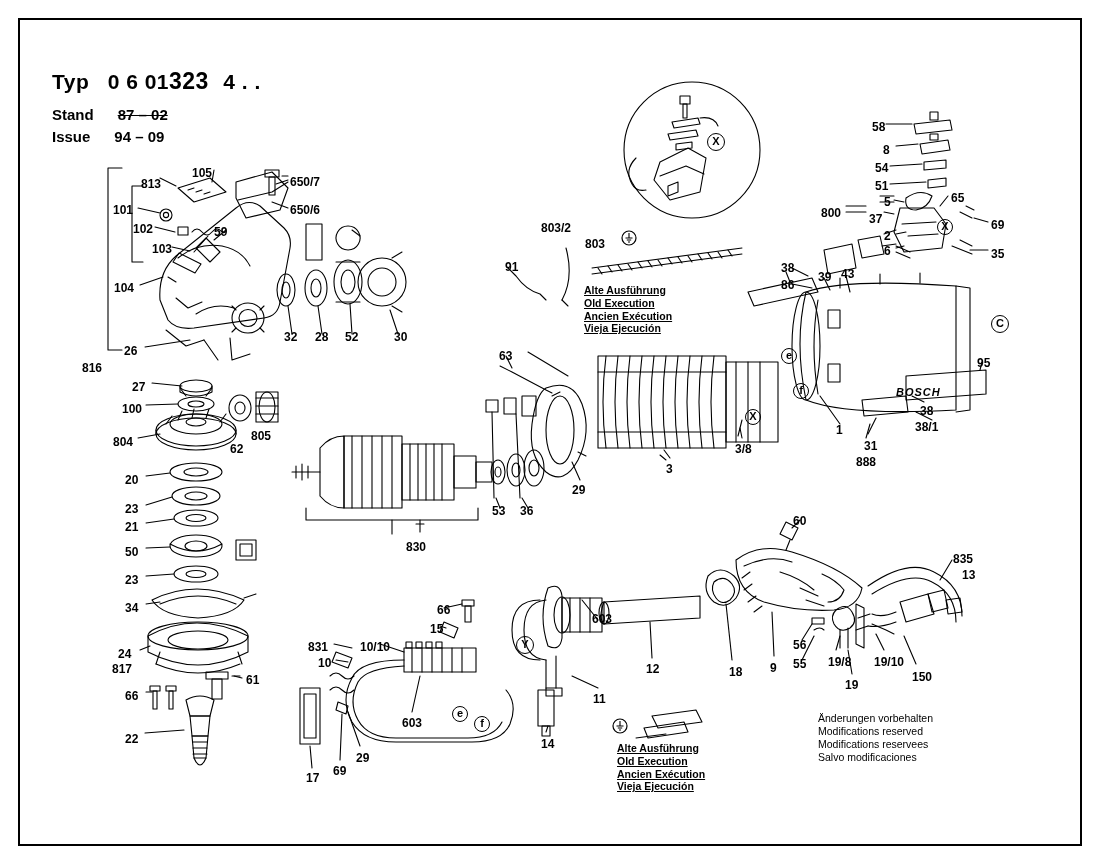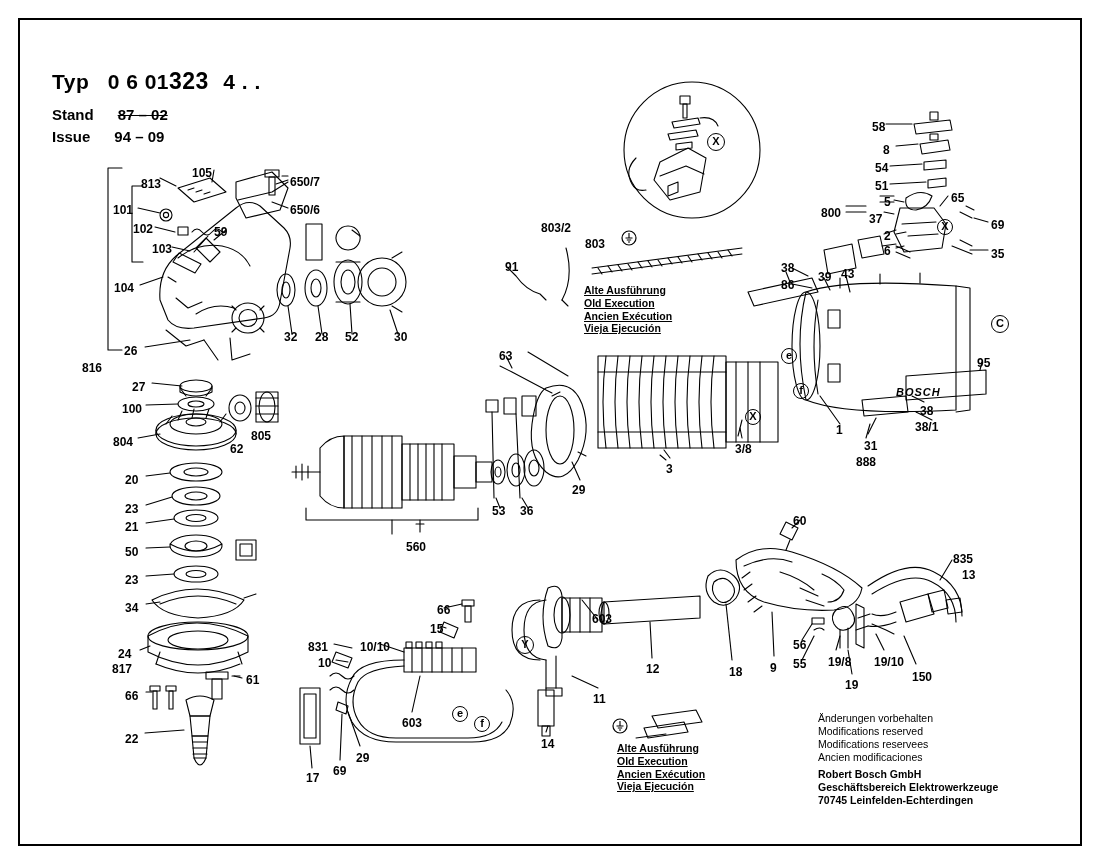--- a/index.html
+++ b/index.html
@@ -496,26 +496,21 @@
     <div>Alte Ausführung</div>
     <div>Old Execution</div>
     <div>Ancien Exécution</div>
     <div>Vieja Ejecución</div>
   </div>
 
   <div class="footer-note" style="left:818px; top:712px;">
     <div>Änderungen vorbehalten</div>
     <div>Modifications reserved</div>
     <div>Modifications reservees</div>
-    <div>Ancien modificaciones</div>
-  </div>
-  <div class="footer-note bold" style="left:818px; top:768px;">
-    <div>Robert Bosch GmbH</div>
-    <div>Geschäftsbereich Elektrowerkzeuge</div>
-    <div>70745 Leinfelden-Echterdingen</div>
+    <div>Salvo modificaciones</div>
   </div>
 
   <div class="brand" style="left:896px; top:386px;">BOSCH</div>
 
   <svg class="gnd" style="left:621px; top:230px;" viewBox="0 0 16 16">
     <circle cx="8" cy="8" r="7" fill="none" stroke="#000" stroke-width="1.2"></circle>
     <path d="M8 3 L8 8 M4.5 8 L11.5 8 M5.8 10 L10.2 10 M7 12 L9 12" stroke="#000" stroke-width="1.1" fill="none"></path>
   </svg>
   <svg class="gnd" style="left:612px; top:718px;" viewBox="0 0 16 16">
     <circle cx="8" cy="8" r="7" fill="none" stroke="#000" stroke-width="1.2"></circle>
@@ -555,21 +550,21 @@
       <div class="lbl" style="left: 246px; top: 674px;">61</div>
       <div class="lbl" style="left: 125px; top: 733px;">22</div>
       <div class="lbl" style="left: 505px; top: 261px;">91</div>
       <div class="lbl" style="left: 541px; top: 222px;">803/2</div>
       <div class="lbl" style="left: 585px; top: 238px;">803</div>
       <div class="lbl" style="left: 499px; top: 350px;">63</div>
       <div class="lbl" style="left: 492px; top: 505px;">53</div>
       <div class="lbl" style="left: 520px; top: 505px;">36</div>
       <div class="lbl" style="left: 572px; top: 484px;">29</div>
       <div class="lbl" style="left: 666px; top: 463px;">3</div>
-      <div class="lbl" style="left: 406px; top: 541px;">560</div>
+      <div class="lbl" style="left: 406px; top: 541px;">830</div>
       <div class="lbl" style="left: 735px; top: 443px; text-align: center;">3/8</div>
       <div class="lbl" style="left: 781px; top: 262px;">38</div>
       <div class="lbl" style="left: 781px; top: 279px;">86</div>
       <div class="lbl" style="left: 818px; top: 271px;">39</div>
       <div class="lbl" style="left: 841px; top: 268px;">43</div>
       <div class="lbl" style="left: 872px; top: 121px;">58</div>
       <div class="lbl" style="left: 883px; top: 144px;">8</div>
       <div class="lbl" style="left: 875px; top: 162px;">54</div>
       <div class="lbl" style="left: 875px; top: 180px;">51</div>
       <div class="lbl" style="left: 884px; top: 196px;">5</div>

